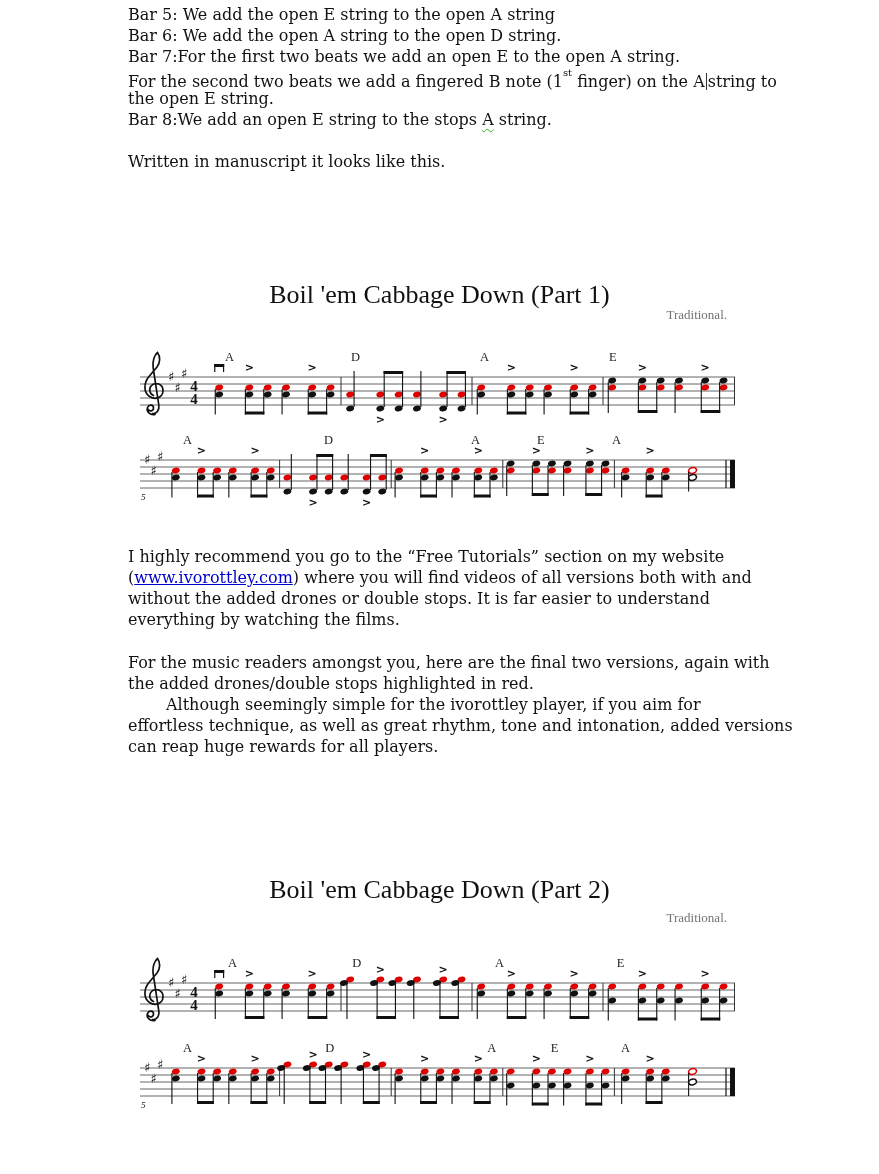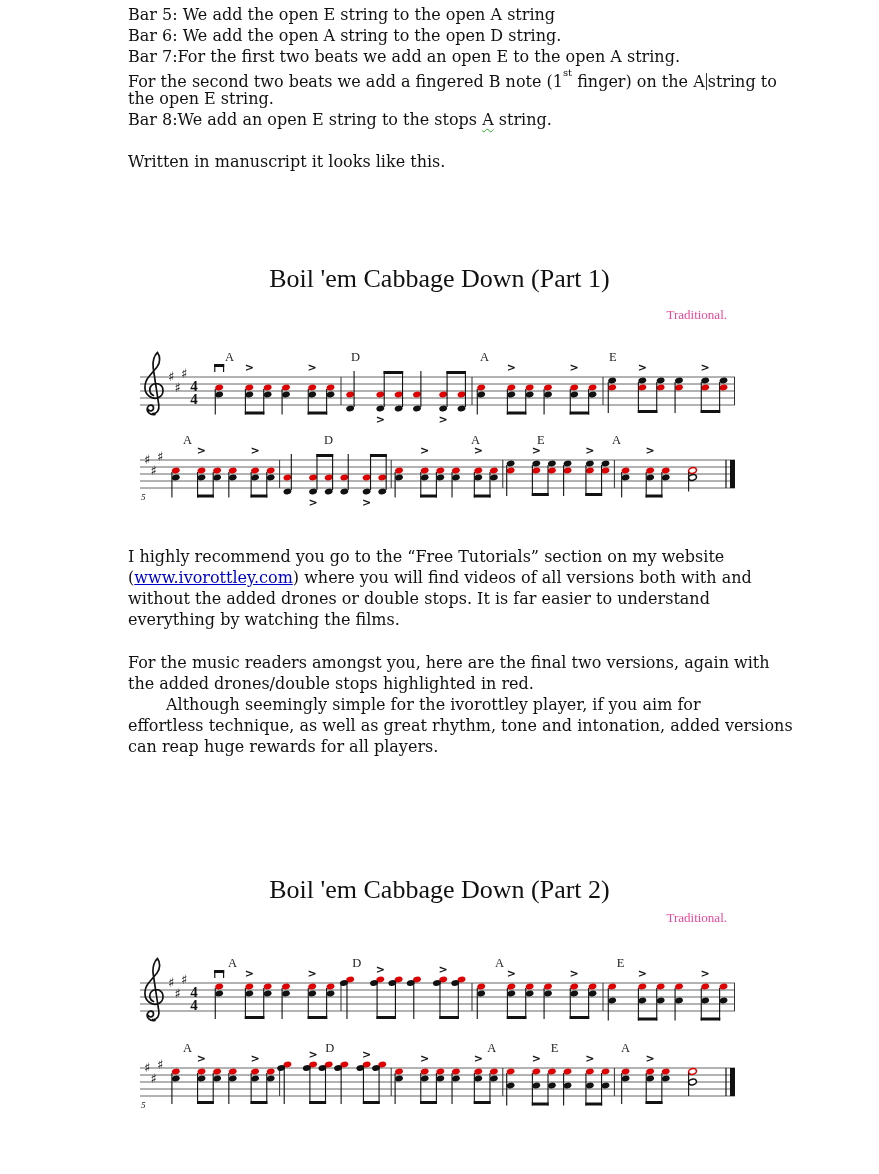--- a/index.html
+++ b/index.html
@@ -9,41 +9,41 @@
   .tline{height:21px;}
   .caret{display:inline-block;width:0;height:17px;border-left:1.2px solid #333;
          vertical-align:-3px;margin:0 1px;}
   sup.st{font-size:10px;position:relative;top:-5px;}
   .grammar{text-decoration-line:underline;text-decoration-style:wavy;
            text-decoration-color:#2fae2f;text-decoration-thickness:1px;text-underline-offset:3px;}
   a.weblink{color:#0000cc;text-decoration:underline;cursor:pointer;}
   .score-title{position:absolute;left:0;width:879px;text-align:center;
                font-family:"Liberation Serif",serif;font-size:26px;color:#111;}
   .score-credit{position:absolute;left:138px;width:589px;text-align:right;
-                font-family:"Liberation Serif",serif;font-size:13px;color:#ec4899;}
+                font-family:"Liberation Serif",serif;font-size:13px;color:#737373;}
   .system{position:absolute;left:138px;width:600px;height:100px;}
   .indent{padding-left:38px;}
 </style>
 </head>
 <body>
 
 <div class="page">
 
   <div class="intro" style="top:4px">
     <div class="tline">Bar 5: We add the open E string to the open A string</div>
     <div class="tline">Bar 6: We add the open A string to the open D string.</div>
     <div class="tline">Bar 7:For the first two beats we add an open E to the open A string.</div>
     <div class="tline"><span>For the second two beats we add a fingered B note (1</span><sup class="st">st</sup><span> finger) on the A</span><span class="caret"></span><span>string to</span></div>
     <div class="tline">the open E string.</div>
     <div class="tline"><span>Bar 8:We add an open E string to the stops </span><span class="grammar">A</span><span> string.</span></div>
     <div class="tline">&nbsp;</div>
     <div class="tline">Written in manuscript it looks like this.</div>
   </div>
 
-  <div class="score-title" style="top:264px">Boil 'em Cabbage Down (Part 1)</div>
+  <div class="score-title" style="top:280px">Boil 'em Cabbage Down (Part 1)</div>
   <div class="score-credit" style="top:307px">Traditional.</div>
   <div class="system" style="top:337px"><svg viewBox="0 0 600 100" width="600" height="100">
         <line x1="2" y1="40" x2="597" y2="40" stroke="#555" stroke-width="0.9"></line>
         <line x1="2" y1="47" x2="597" y2="47" stroke="#555" stroke-width="0.9"></line>
         <line x1="2" y1="54" x2="597" y2="54" stroke="#555" stroke-width="0.9"></line>
         <line x1="2" y1="61" x2="597" y2="61" stroke="#555" stroke-width="0.9"></line>
         <line x1="2" y1="68" x2="597" y2="68" stroke="#555" stroke-width="0.9"></line>
         <text x="87" y="24" font-size="12.5" fill="#222" font-family="&quot;Liberation Serif&quot;,serif">A</text>
         <text x="213" y="24" font-size="12.5" fill="#222" font-family="&quot;Liberation Serif&quot;,serif">D</text>
         <text x="341.99999999999994" y="24" font-size="12.5" fill="#222" font-family="&quot;Liberation Serif&quot;,serif">A</text>

